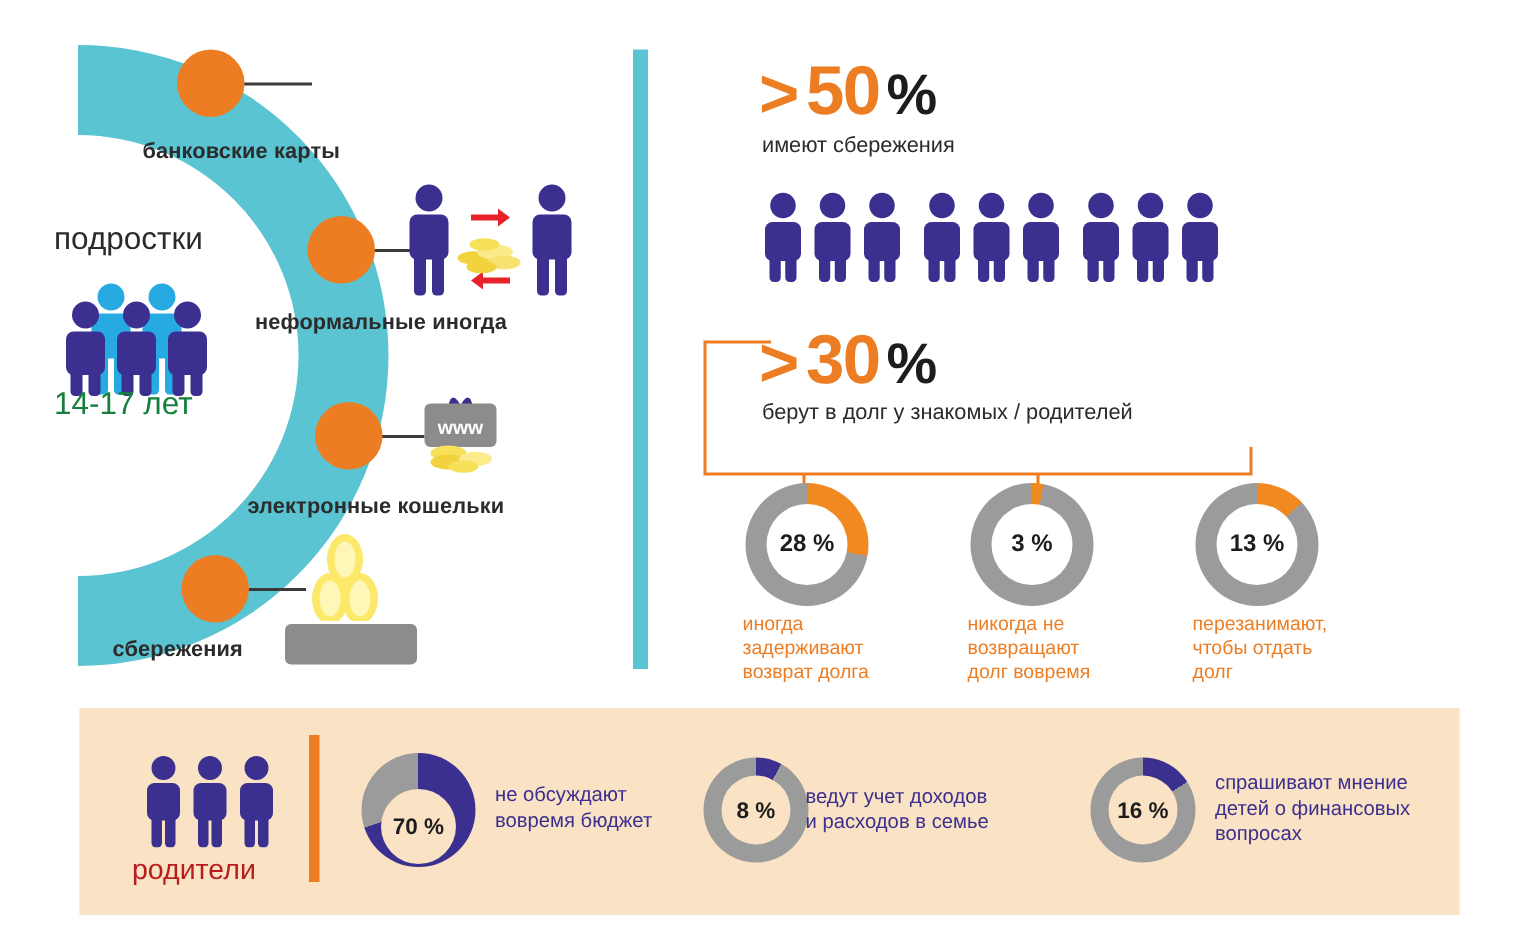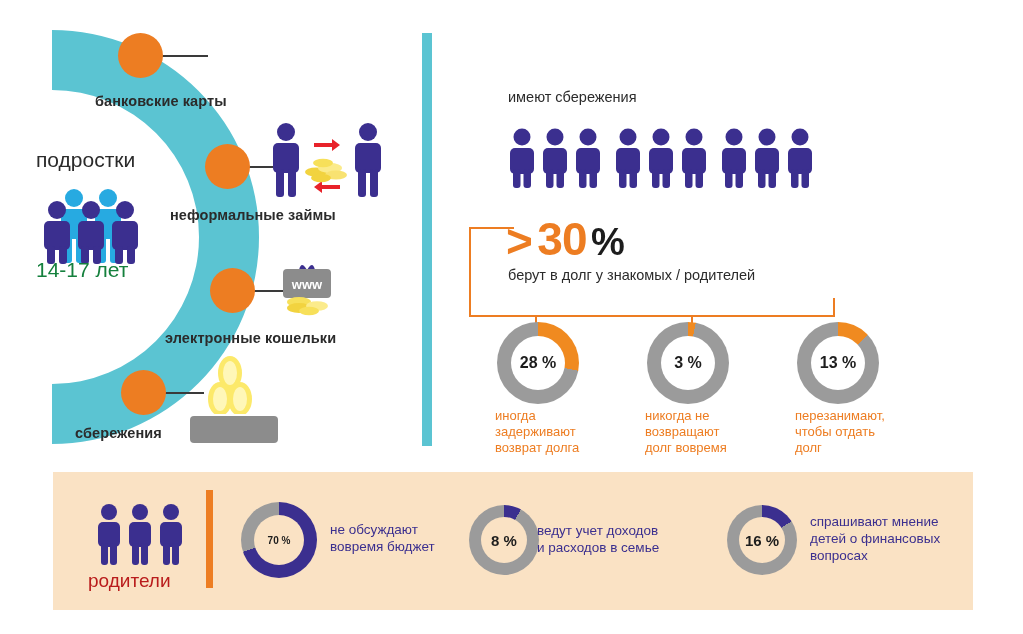--- a/index.html
+++ b/index.html
@@ -318,21 +318,21 @@
   </div>
   <div class="teens-age">14-17 лет</div>
 
   <div class="connector" style="left:160px; top:55px; width:48px;"></div>
   <div class="node" style="left:118px; top:33px; width:45px; height:45px;"></div>
   <div class="node-label" style="left:95px; top:93px;">банковские карты</div>
 
 
   <div class="connector" style="left:248px; top:166px; width:28px;"></div>
   <div class="node" style="left:205px; top:144px; width:45px; height:45px;"></div>
-  <div class="node-label" style="left:170px; top:207px;">неформальные займы</div>
+  <div class="node-label" style="left:170px; top:207px;">неформальные иногда</div>
 
   <div class="loan-icon">
     <svg width="118" height="78" viewBox="0 0 118 78" aria-hidden="true">
       <g fill="#3B2F8F">
         <circle cx="18" cy="10" r="9"></circle>
         <rect x="5" y="21" width="26" height="30" rx="5"></rect>
         <rect x="8" y="47" width="8" height="28" rx="3"></rect>
         <rect x="20" y="47" width="8" height="28" rx="3"></rect>
         <circle cx="100" cy="10" r="9"></circle>
         <rect x="87" y="21" width="26" height="30" rx="5"></rect>
@@ -384,20 +384,25 @@
       <ellipse cx="32" cy="43" rx="7" ry="12" fill="#FFF7B8"></ellipse>
       <ellipse cx="52" cy="43" rx="12" ry="17" fill="#FCE96A"></ellipse>
       <ellipse cx="52" cy="43" rx="7" ry="12" fill="#FFF7B8"></ellipse>
       <rect x="25" y="58" width="40" height="4" fill="#ffffff"></rect>
       <rect x="2" y="60" width="88" height="27" rx="4" fill="#8C8C8C"></rect>
     </svg>
   </div>
 
   <div class="teal-divider"></div>
 
+  <div class="big-stat" style="left:506px; top:33px;">
+    <span class="big-gt">&gt;</span>
+    <span class="big-num">50</span>
+    <span class="big-pct">%</span>
+  </div>
   <div class="stat-sub" style="left:508px; top:89px;">имеют сбережения</div>
 
   <div class="people-row">
     <span><svg width="28" height="60" viewBox="0 0 28 60">
           <circle cx="14" cy="9" r="8.5" fill="#3B2F8F"></circle>
           <rect x="2" y="20" width="24" height="26" rx="5" fill="#3B2F8F"></rect>
           <rect x="5" y="41" width="7.5" height="19" rx="3" fill="#3B2F8F"></rect>
           <rect x="15.5" y="41" width="7.5" height="19" rx="3" fill="#3B2F8F"></rect>
         </svg></span>
     <span><svg width="28" height="60" viewBox="0 0 28 60">
@@ -506,21 +511,21 @@
         <rect x="68" y="40" width="7" height="22" rx="3"></rect>
         <rect x="77" y="40" width="7" height="22" rx="3"></rect>
       </g>
     </svg>
   </div>
   <div class="parents-label">родители</div>
   <div class="orange-bar"></div>
 
   <div class="donut" style="left:241px; top:502px; width:76px; height:76px;
               background: conic-gradient(#3B2F8F 0deg 252deg, #9B9B9B 252deg 360deg);">
-    <div class="hole" style="left:13px; top:13px; width:50px; height:50px; background:#FAE2C4; font-size:10px;">70 %</div>
+    <div class="hole" style="left:13px; top:24px; width:50px; height:50px; background:#FAE2C4; font-size:15px;">70 %</div>
   </div>
   <div class="pcaption" style="left:330px; top:521px;">не обсуждают
 вовремя бюджет</div>
 
   <div class="donut" style="left:469px; top:505px; width:70px; height:70px;
               background: conic-gradient(#3B2F8F 0deg 28.8deg, #9B9B9B 28.8deg 360deg);">
     <div class="hole" style="left:12px; top:12px; width:46px; height:46px; background:#FAE2C4; font-size:15px;">8 %</div>
   </div>
   <div class="pcaption" style="left:537px; top:522px;">ведут учет доходов
 и расходов в семье</div>

